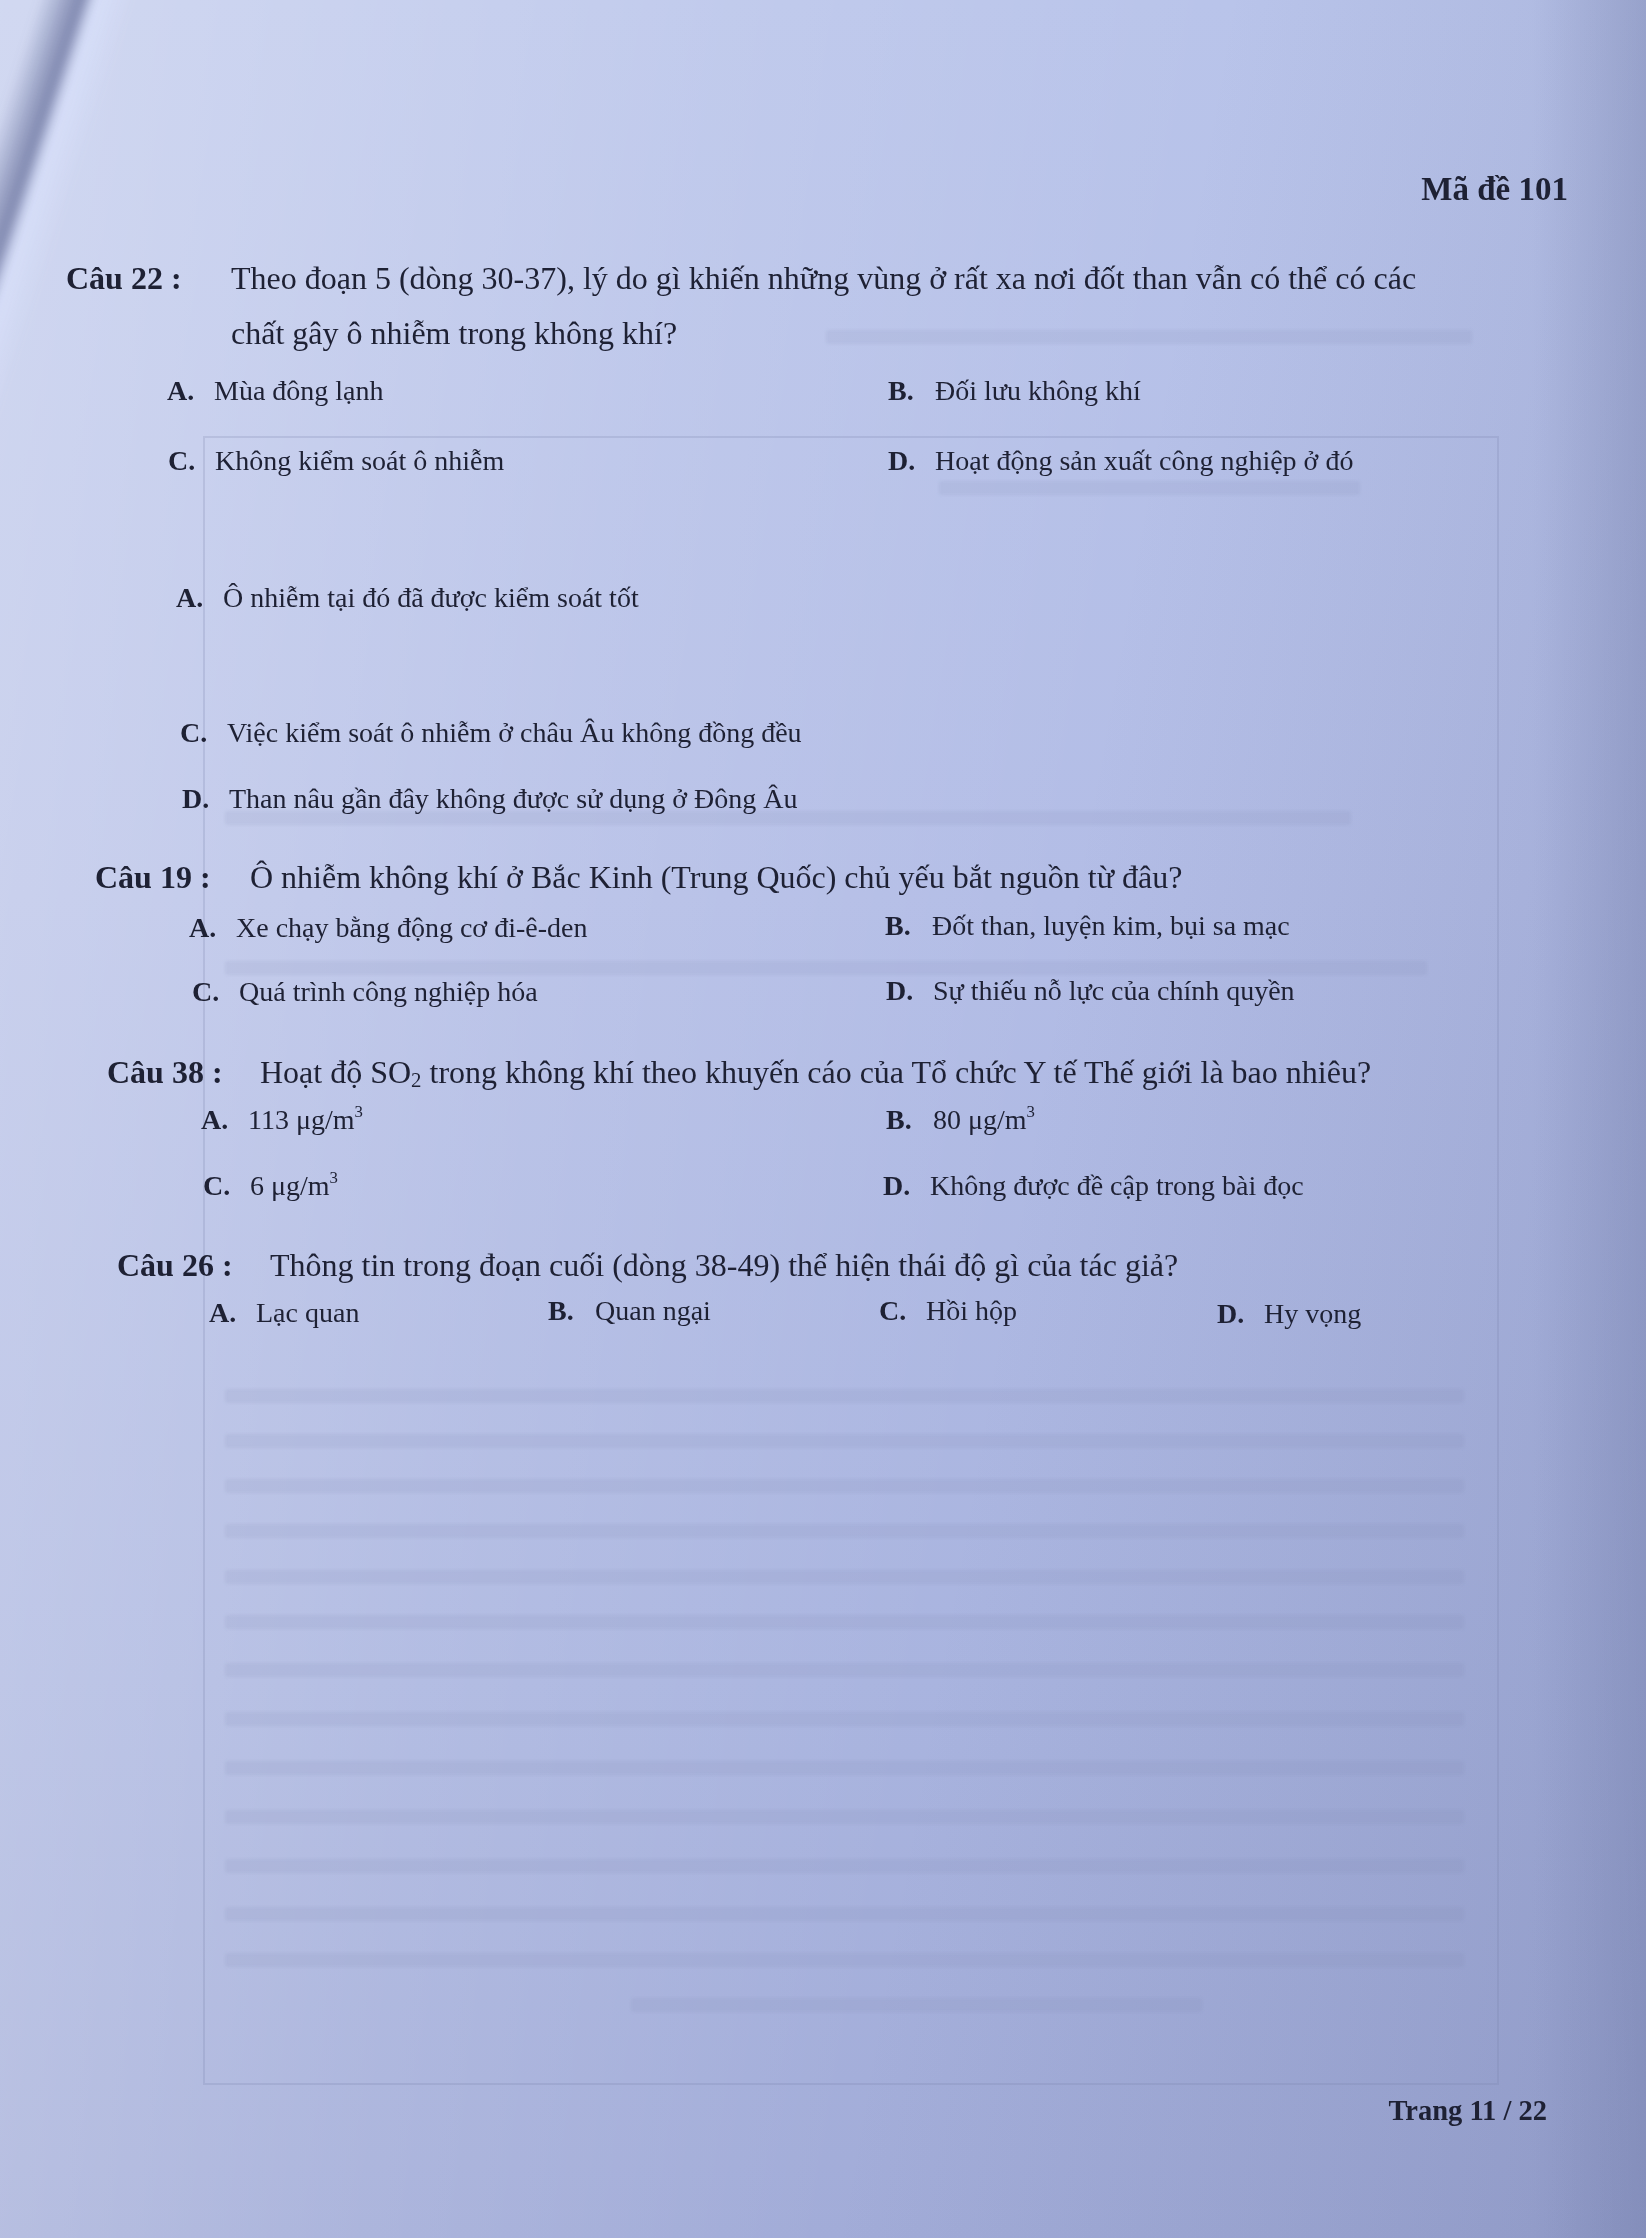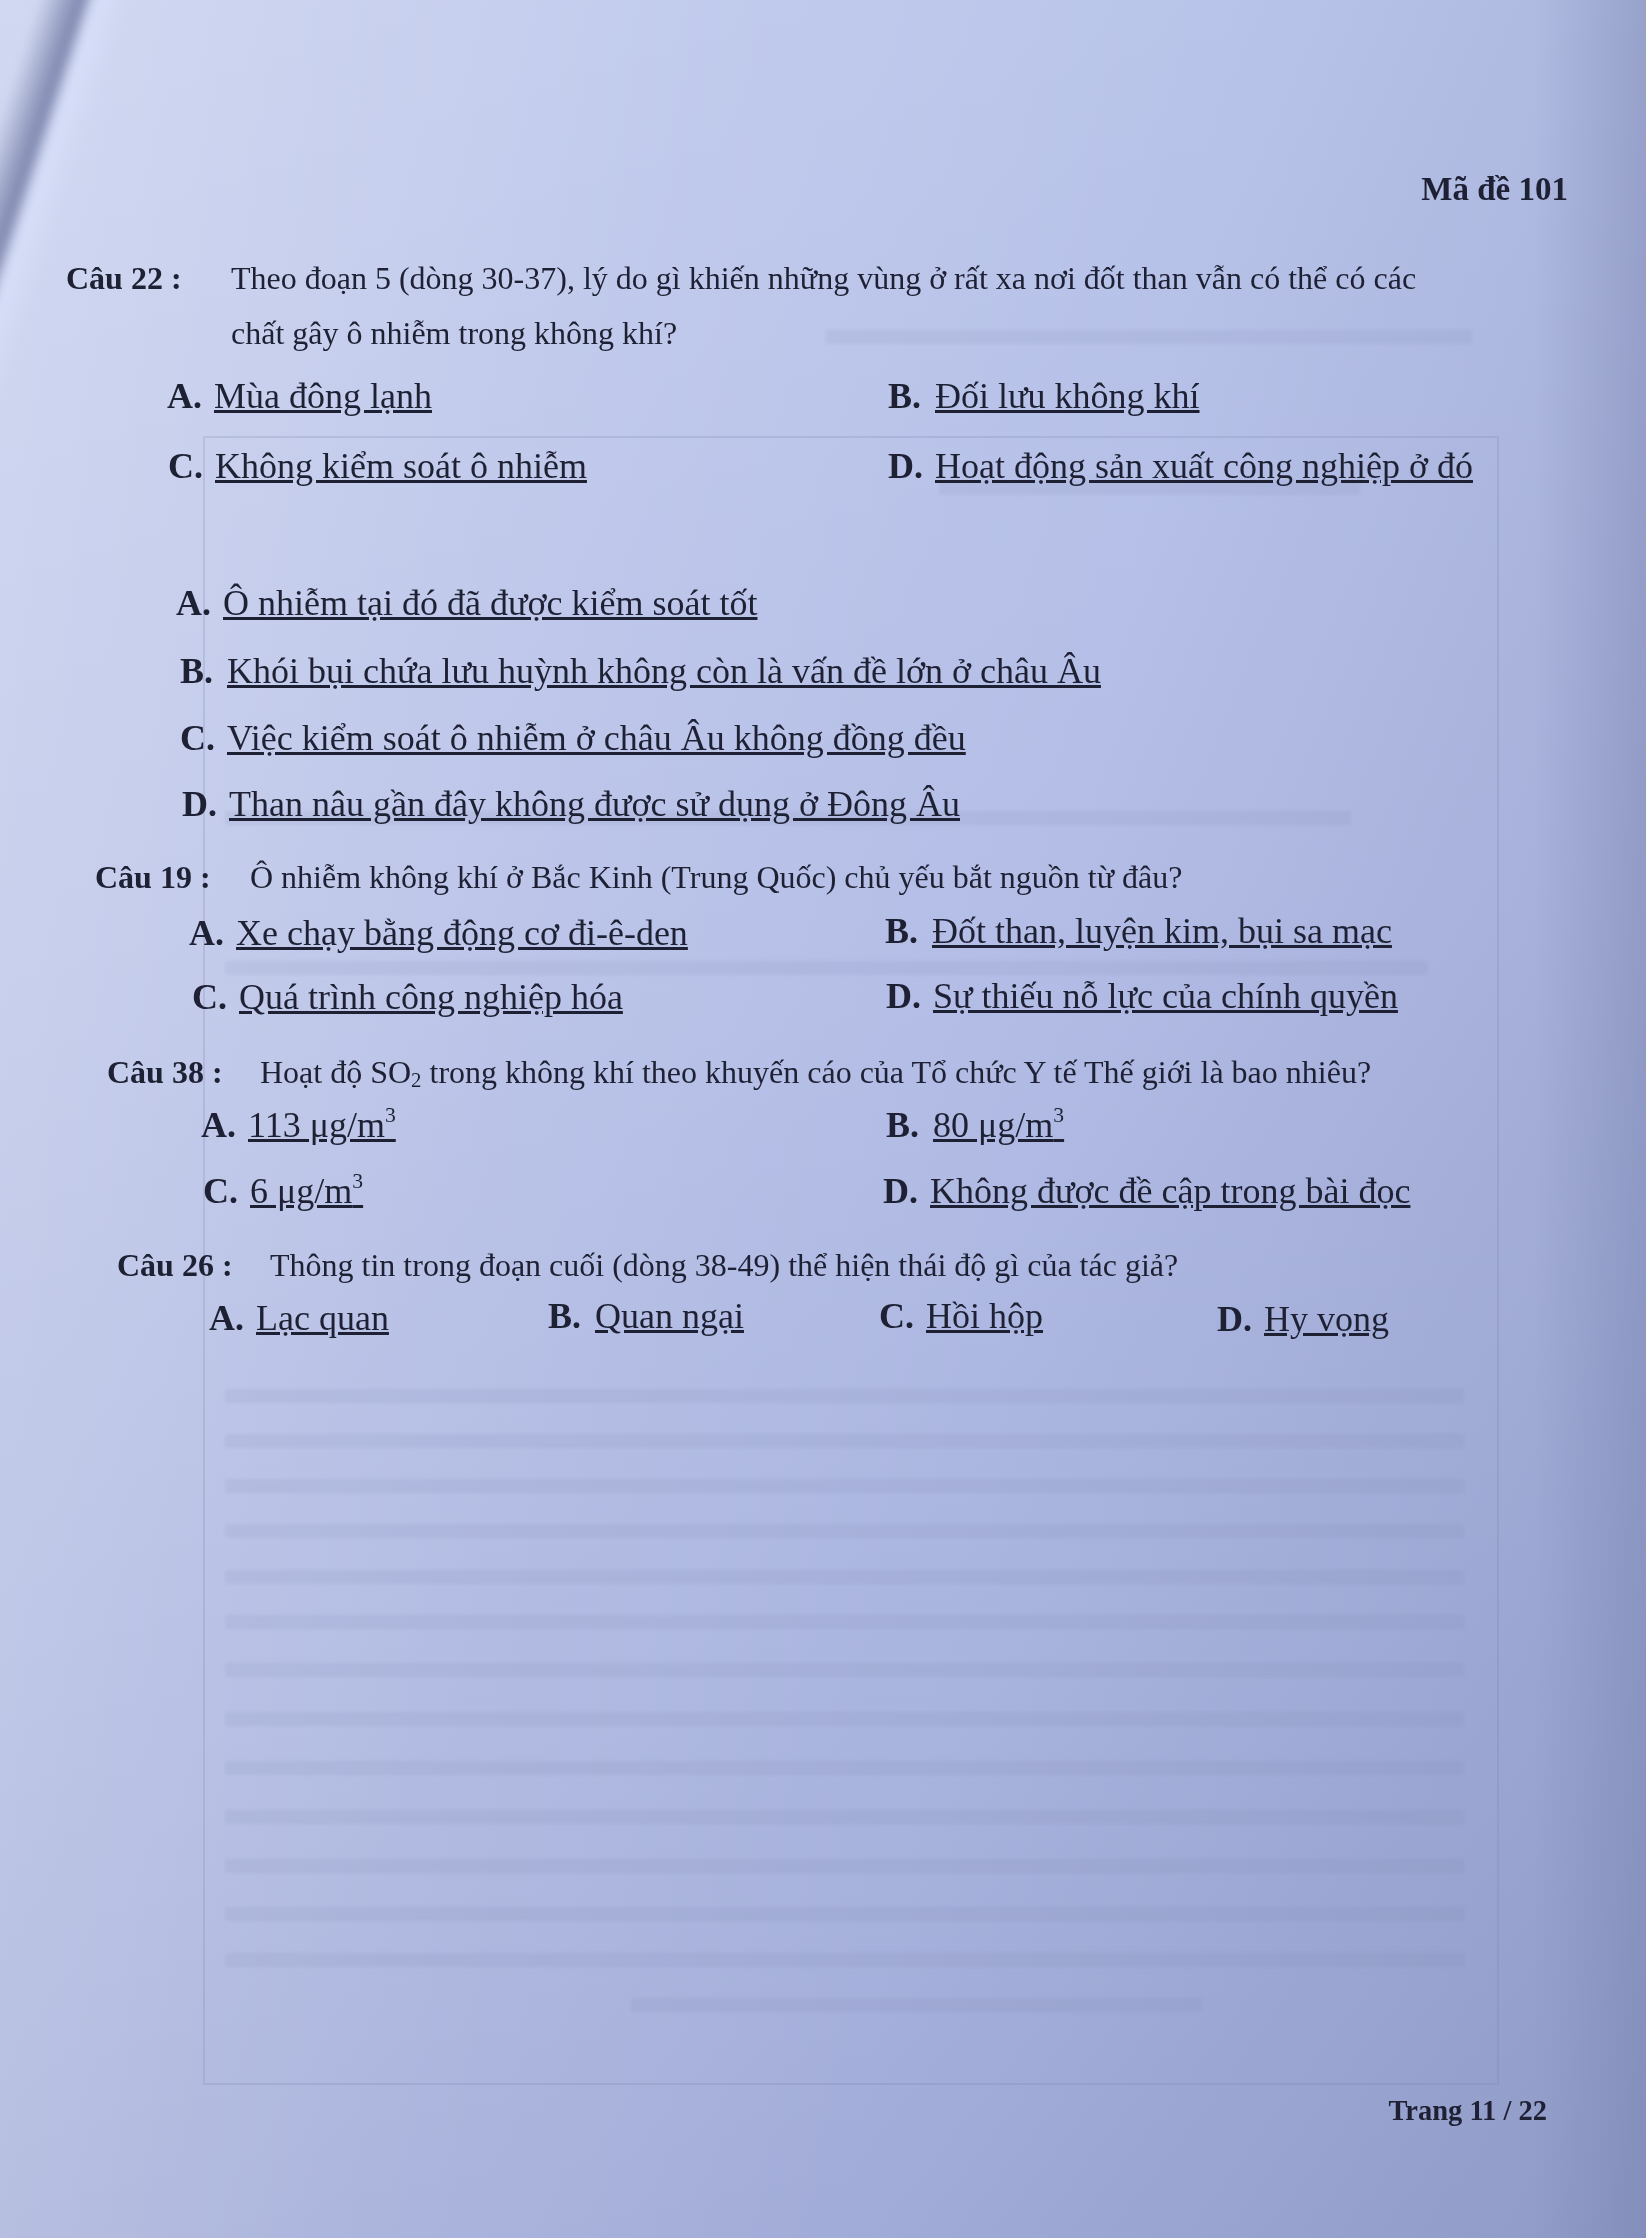--- a/index.html
+++ b/index.html
@@ -40,21 +40,21 @@
   .footer-page {
     position: absolute; right: 99px; top: 2095px;
     font-weight: bold; font-size: 28.5px;
   }
   .q {
     position: absolute; font-size: 32px; line-height: 1.15;
   }
   .q .qnum { font-weight: bold; display: inline-block; margin-top: 12px; }
   .q .qtext { display: inline-block; }
   .opt {
-    position: absolute; font-size: 36px; white-space: nowrap; text-decoration: underline;
+    position: absolute; font-size: 28px; white-space: nowrap;
   }
   .opt .letter { font-weight: bold; display: inline-block; width: 47px; }
   sup { font-size: 0.6em; vertical-align: 0.7em; line-height: 0; }
   sub { font-size: 0.65em; vertical-align: -0.2em; line-height: 0; }
 </style>
 </head>
 <body>
 
 <div class="page">
   <div class="fold-shadow"></div>
@@ -96,23 +96,20 @@
   </div>
   <div class="opt" style="left:168px;top:445px;">
     <span class="letter">C.</span><span>Không kiểm soát ô nhiễm</span>
   </div>
   <div class="opt" style="left:888px;top:445px;">
     <span class="letter">D.</span><span>Hoạt động sản xuất công nghiệp ở đó</span>
   </div>
 
   <div class="opt" style="left:176px;top:582px;">
     <span class="letter">A.</span><span>Ô nhiễm tại đó đã được kiểm soát tốt</span>
-  </div>
-  <div class="opt" style="left:180px;top:650px;">
-    <span class="letter">B.</span><span>Khói bụi chứa lưu huỳnh không còn là vấn đề lớn ở châu Âu</span>
   </div>
   <div class="opt" style="left:180px;top:717px;">
     <span class="letter">C.</span><span>Việc kiểm soát ô nhiễm ở châu Âu không đồng đều</span>
   </div>
   <div class="opt" style="left:182px;top:783px;">
     <span class="letter">D.</span><span>Than nâu gần đây không được sử dụng ở Đông Âu</span>
   </div>
 
   <div class="q" style="left:95px;top:847px;white-space:nowrap;">
     <span class="qnum" style="width:155px;">Câu 19 :</span><span class="qtext">Ô nhiễm không khí ở Bắc Kinh (Trung Quốc) chủ yếu bắt nguồn từ đâu?</span>

